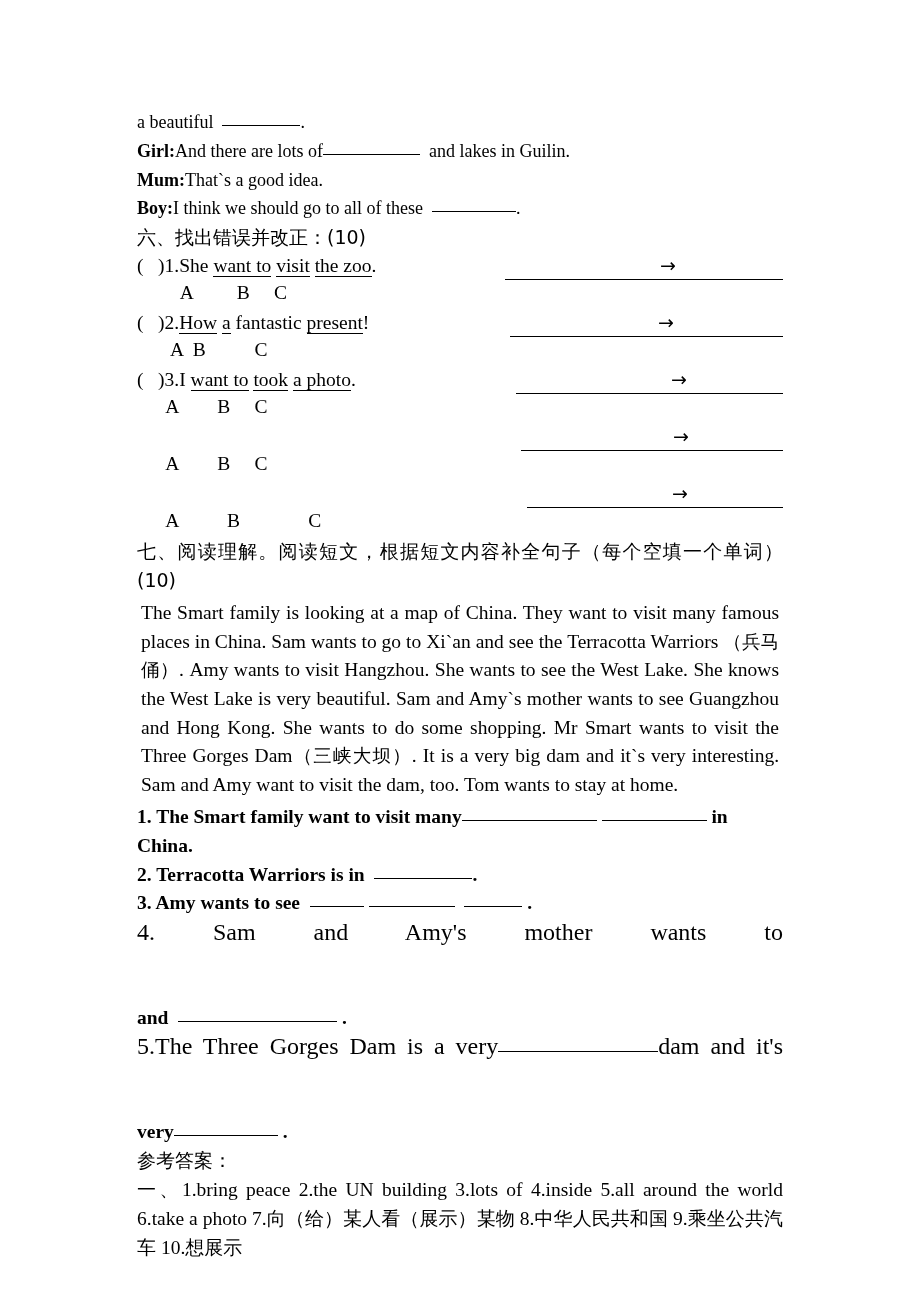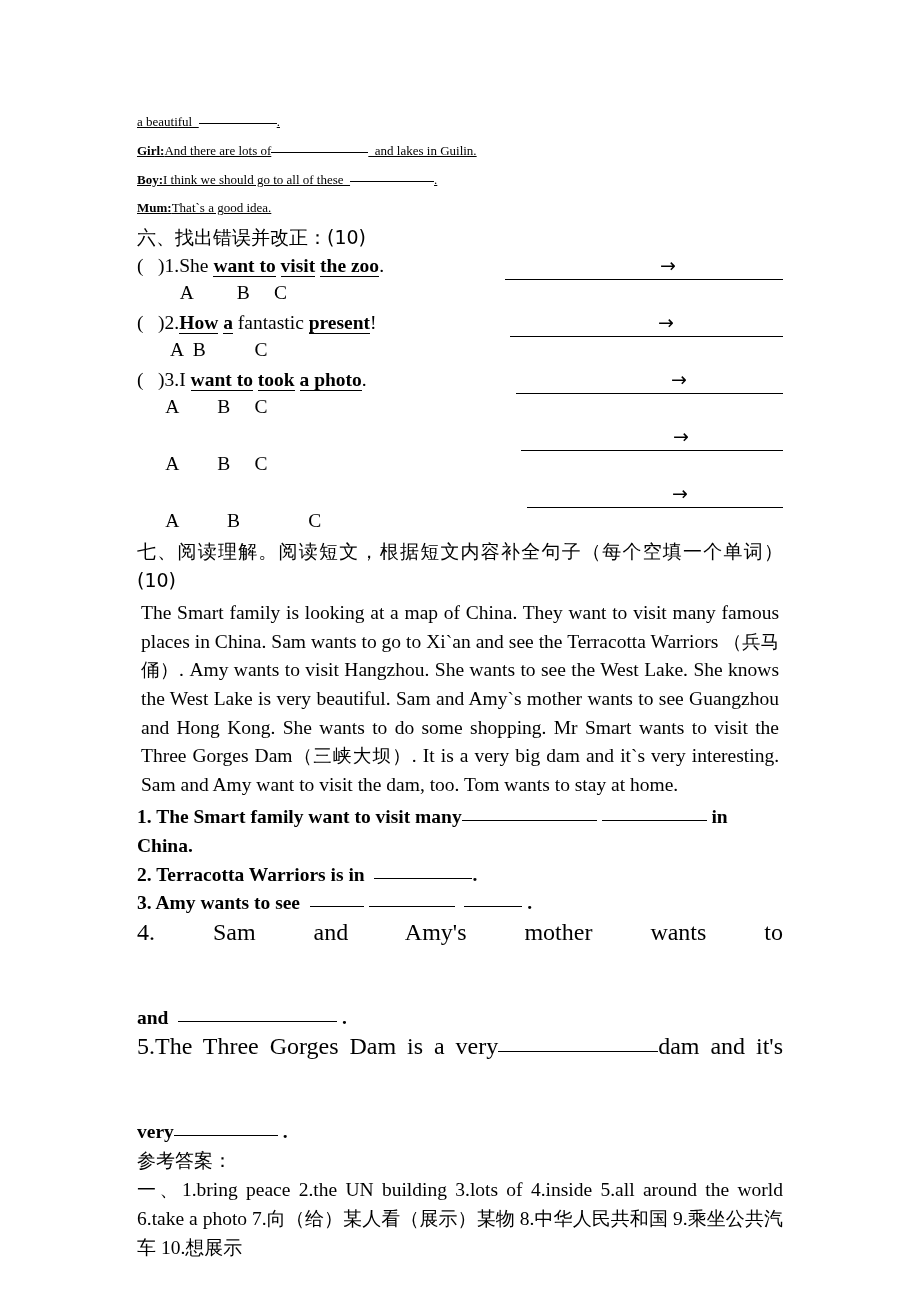--- a/index.html
+++ b/index.html
@@ -17,24 +17,23 @@
   }
   .page {
     position: absolute;
     left: 137px;
     top: 108px;
     width: 646px;
   }
 
   
   .line {
-    font-size: 13px;
+    font-size: 18px;
     line-height: 28.8px;
     white-space: pre-wrap;
-    text-decoration: underline;
   }
   .bold { font-weight: bold; }
 
   
   .blank {
     display: inline-block;
     border-bottom: 1.6px solid #000;
     vertical-align: 2px;
     height: 14px;
   }
@@ -56,21 +55,21 @@
     height: 57px;
   }
   .ec-q {
     position: absolute;
     left: 0;
     top: 0;
     font-size: 19.5px;
     line-height: 27px;
     white-space: pre;
   }
-  .ec-q u { text-decoration: none; border-bottom: 1.4px solid #000; font-weight: bold; }
+  .ec-q u { text-decoration: none; border-bottom: 1.4px solid #000; }
   .ec-abc {
     position: absolute;
     top: 27px;
     left: 0;
     font-size: 19.5px;
     line-height: 27px;
     white-space: pre;
   }
   .ec-answer {
     position: absolute;
@@ -130,22 +129,22 @@
   .ans-body .cjk { font-size: 19px; }
 </style>
 </head>
 <body>
 
 <div class="page">
 
   <div id="dialogue-block">
       <div class="line"><span>a beautiful  </span><span class="blank" style="width: 78px;"></span><span>.</span></div>
       <div class="line"><span class="bold">Girl:</span><span>And there are lots of</span><span class="blank" style="width: 97px;"></span><span>  and lakes in Guilin.</span></div>
+      <div class="line"><span class="bold">Mum:</span><span>That`s a good idea.</span></div>
       <div class="line"><span class="bold">Boy:</span><span>I think we should go to all of these  </span><span class="blank" style="width: 84px;"></span><span>.</span></div>
-      <div class="line"><span class="bold">Mum:</span><span>That`s a good idea.</span></div>
     </div>
 
   <div class="sec-head">
     <span class="cjk">六、找出错误并改正：(10)</span>
   </div>
 
   <div id="ec-list">
       <div class="ec-item">
         <div class="ec-q">(   )1.She <u>want to</u> <u>visit</u> <u>the zoo</u>.</div>
         <div class="ec-abc">         A         B     C</div>

